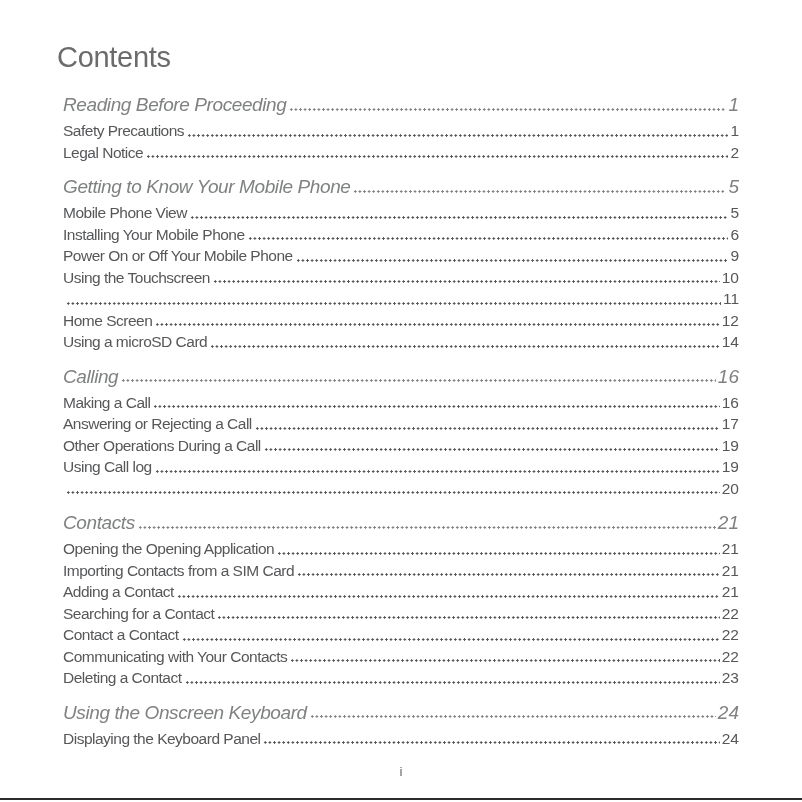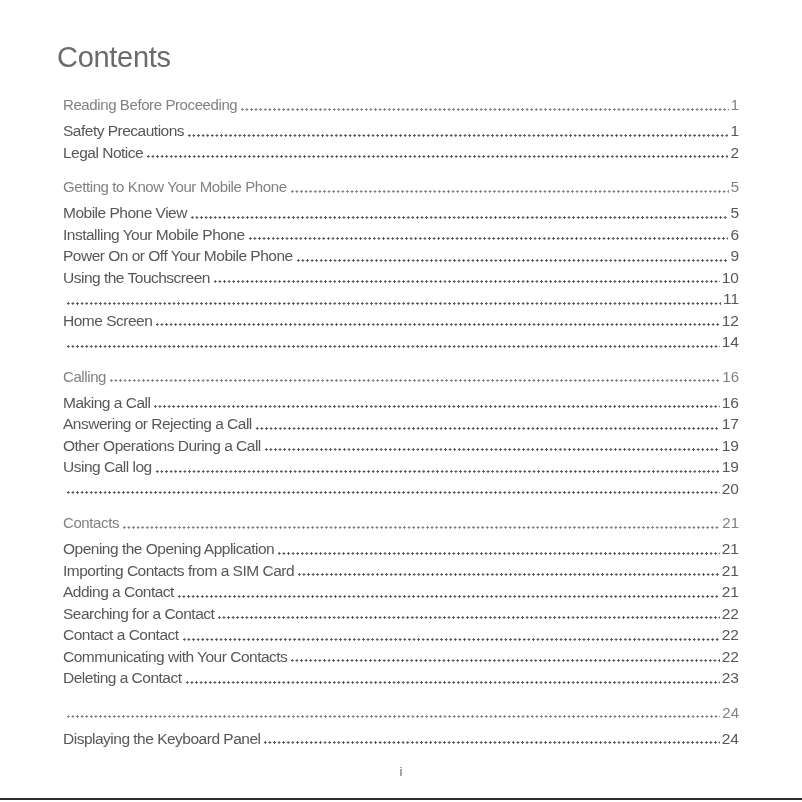--- a/index.html
+++ b/index.html
@@ -30,25 +30,26 @@
     font-weight: 400;
   }
   .section { margin-top: 13px; }
   .section:first-of-type { margin-top: 0; }
   .row {
     display: flex;
     align-items: baseline;
     white-space: nowrap;
   }
   .row.heading {
-    font-size: 15px;
+    font-size: 19px;
     line-height: 22px;
     letter-spacing: -0.4px;
     color: var(--heading_text, #7f8182);
     margin-bottom: 4px;
+    font-style: italic;
   }
   .row.entry {
     font-size: 15.5px;
     line-height: 21.5px;
     letter-spacing: -0.5px;
     color: var(--entry_text, #565759);
   }
   .label { flex: 0 0 auto; }
   .leader {
     flex: 1 1 auto;
@@ -131,20 +132,21 @@
         <div class="row entry">
           <span class="leader"></span>
           <span class="pagenum">11</span>
         </div>
         <div class="row entry">
           <span class="label">Home Screen</span>
           <span class="leader"></span>
           <span class="pagenum">12</span>
         </div>
         <div class="row entry">
+          <span class="label">Using a microSD Card</span>
           <span class="leader"></span>
           <span class="pagenum">14</span>
         </div>
       </div>
       <div class="section">
         <div class="row heading">
           <span class="label">Calling</span>
           <span class="leader"></span>
           <span class="pagenum">16</span>
         </div>
@@ -210,20 +212,21 @@
           <span class="pagenum">22</span>
         </div>
         <div class="row entry">
           <span class="label">Deleting a Contact</span>
           <span class="leader"></span>
           <span class="pagenum">23</span>
         </div>
       </div>
       <div class="section">
         <div class="row heading">
+          <span class="label">Using the Onscreen Keyboard</span>
           <span class="leader"></span>
           <span class="pagenum">24</span>
         </div>
         <div class="row entry">
           <span class="label">Displaying the Keyboard Panel</span>
           <span class="leader"></span>
           <span class="pagenum">24</span>
         </div>
       </div>
     </div>

